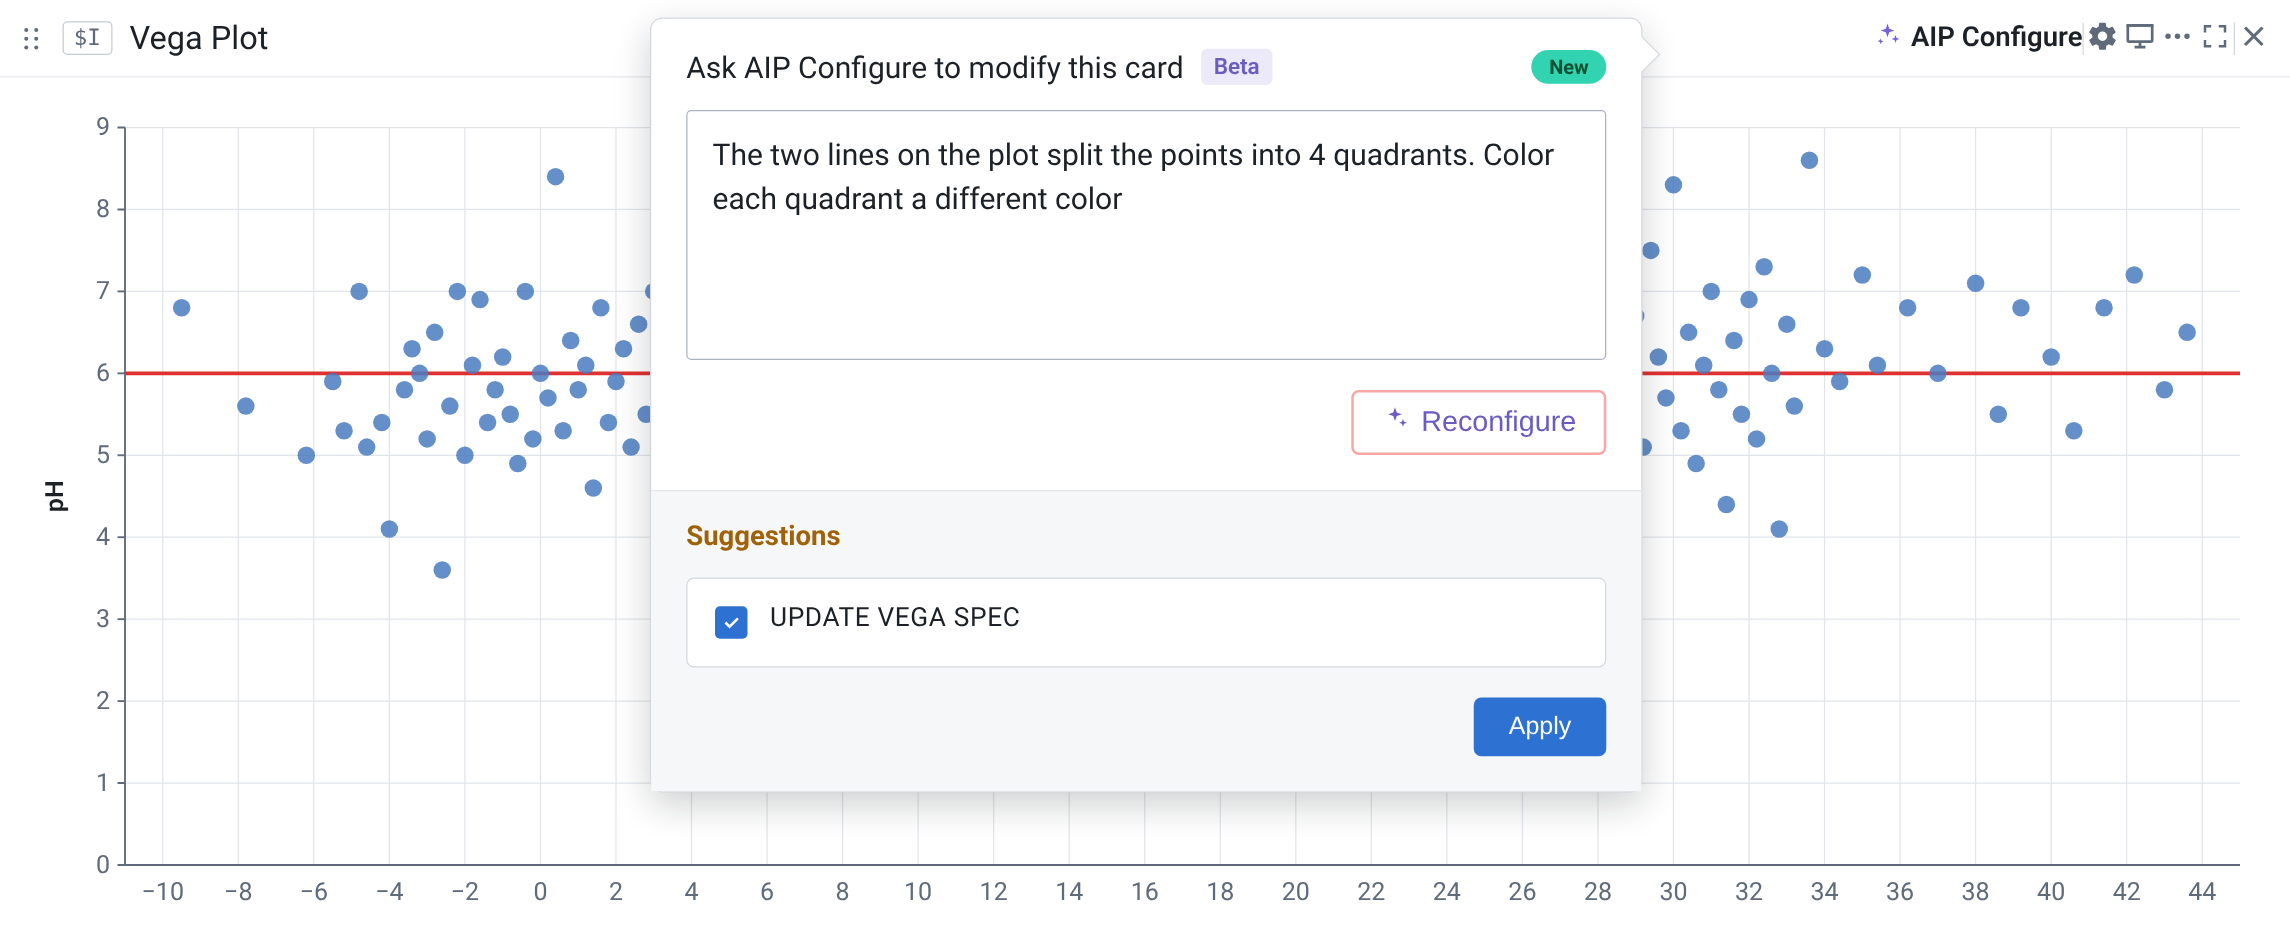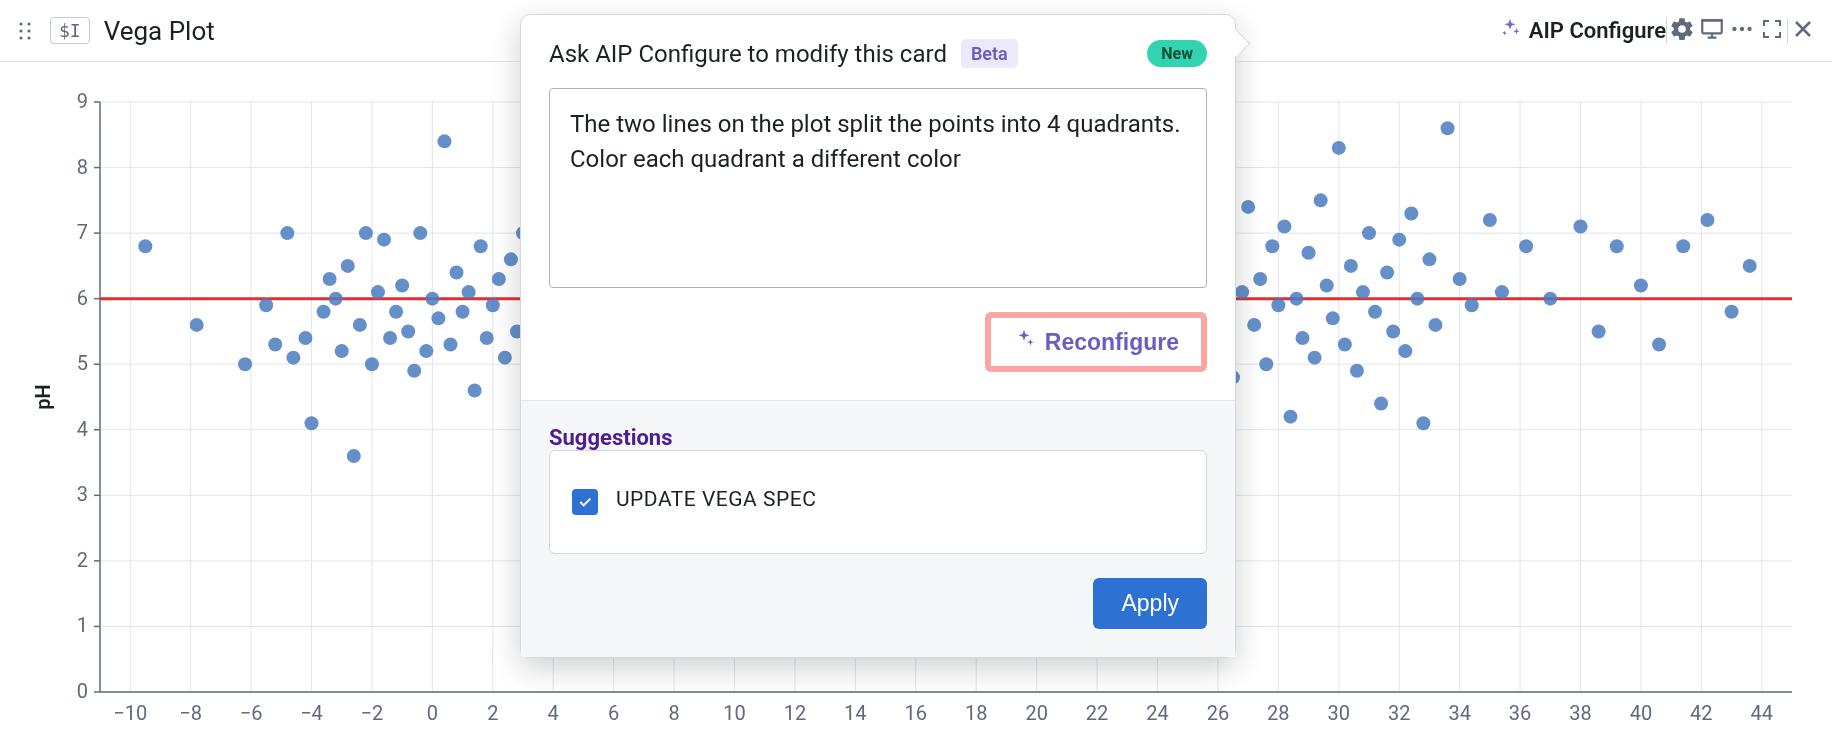--- a/index.html
+++ b/index.html
@@ -102,21 +102,21 @@
   .dot {
     fill: #4a7bbf;
     opacity: 0.85;
   }
 
   
   .popover {
     position: absolute;
     top: 14px;
     left: 520px;
-    width: 716px;
+    width: 794px;
     background: #fff;
     border: 1px solid #d3d8de;
     border-radius: 10px;
     box-shadow: 0 10px 30px rgba(17,20,24,0.2);
     z-index: 10;
     overflow: visible;
   }
   .popover::after {
     content: "";
     position: absolute;
@@ -171,47 +171,47 @@
     resize: none;
     font-family: inherit;
   }
   .reconfig-row {
     display: flex;
     justify-content: flex-end;
     margin-top: 20px;
   }
   .reconfig-btn {
     display: flex;
-    align-items: flex-end;
+    align-items: flex-start;
     gap: 10px;
-    border: 6px solid #fca5a5;
+    border: 2px solid #fca5a5;
     color: #6b5cc2;
     background: #fff;
     font-size: 23px;
-    font-weight: 700;
+    font-weight: 400;
     padding: 10px 22px;
     border-radius: 6px;
     cursor: pointer;
   }
   .suggestions {
     background: #f6f7f9;
     border-top: 1px solid #e5e8eb;
     padding: 24px 28px 28px 28px;
   }
   .sugg-title {
     font-size: 22px;
     font-weight: 700;
-    color: #4c1d95;
-    margin-bottom: 0;
+    color: #a16207;
+    margin-bottom: 20px;
   }
   .sugg-card {
     background: #fff;
     border: 1px solid #d3d8de;
     border-radius: 6px;
-    padding: 36px 22px;
+    padding: 20px 22px;
     display: flex;
     gap: 18px;
     align-items: flex-start;
   }
   .check {
     width: 26px; height: 26px;
     border-radius: 4px;
     background: #2d72d2;
     display: flex; align-items: center; justify-content: center;
     flex-shrink: 0;
@@ -233,21 +233,21 @@
   }
   .apply-row {
     display: flex;
     justify-content: flex-end;
     margin-top: 24px;
   }
   .apply-btn {
     background: #2d72d2;
     color: #fff;
     border: none;
-    font-size: 23px;
+    font-size: 20px;
     font-weight: 500;
     padding: 12px 28px;
     border-radius: 6px;
     cursor: pointer;
   }
 </style>
 </head>
 <body>
 
 <div class="toolbar">

